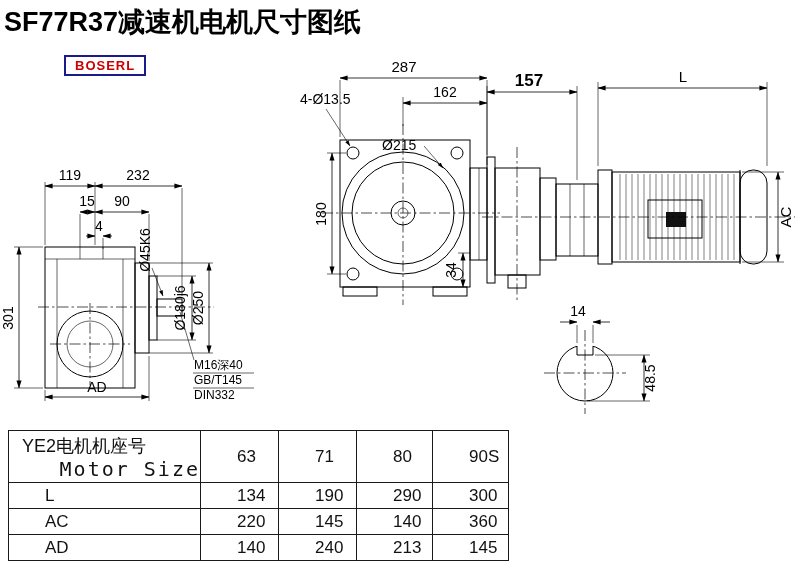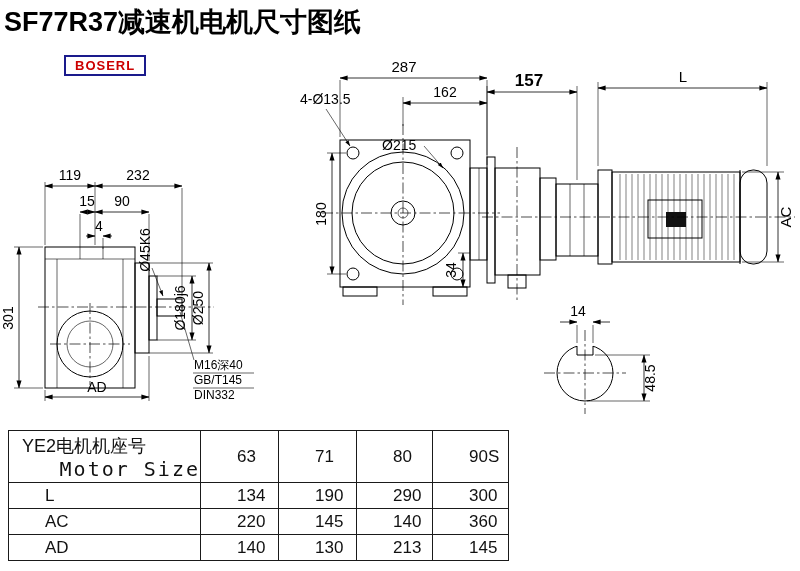--- a/index.html
+++ b/index.html
@@ -259,20 +259,20 @@
     <tr class="data-row">
       <td>AC</td>
       <td>220</td>
       <td>145</td>
       <td>140</td>
       <td>360</td>
     </tr>
     <tr class="data-row">
       <td>AD</td>
       <td>140</td>
-      <td>130</td>
+      <td>240</td>
       <td>213</td>
       <td>145</td>
     </tr>
   </tbody>
     </table>
 
 </div>
 
 </body></html>

